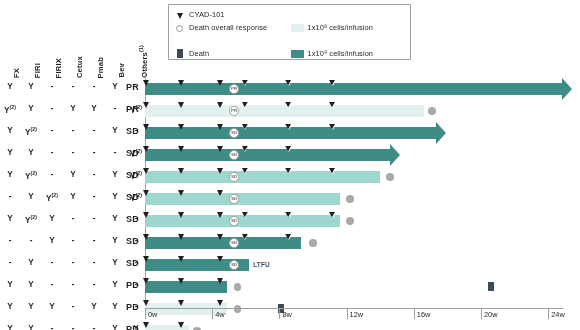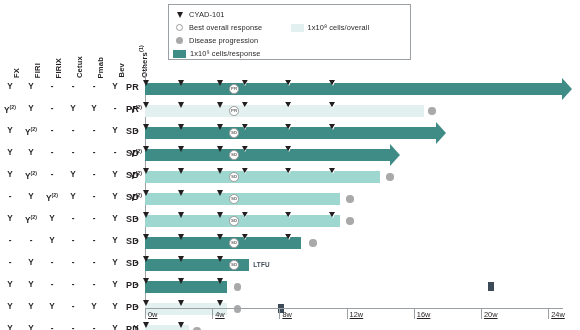--- a/index.html
+++ b/index.html
@@ -13,21 +13,21 @@
   }
   #stage{position:absolute;left:0;top:0;width:580px;height:330px;}
 
   
   #legend{
     position:absolute;left:168px;top:4px;width:243px;height:56px;
     border:1px solid #9aa0a3;background:#ffffff;
     box-sizing:border-box;padding:3px 4px 0 4px;
   }
   .lg-row{display:flex;align-items:center;height:13px;}
-  .lg-cellA{width:118px;display:flex;align-items:center;}
+  .lg-cellA{width:118px;display:flex;align-items:flex-end;}
   .lg-cellB{width:116px;display:flex;align-items:center;}
   .lg-txt{font-size:7.4px;line-height:8px;white-space:nowrap;letter-spacing:.1px;}
   .lg-sw{width:13px;height:8px;margin-right:4px;flex:0 0 auto;}
   .lg-ic{width:13px;display:flex;justify-content:center;align-items:center;flex:0 0 auto;margin-right:3px;}
   .sup{font-size:5.2px;vertical-align:super;}
 
   
   .tri-f{width:0;height:0;border-left:3.6px solid transparent;border-right:3.6px solid transparent;border-top:6.4px solid #231f20;}
   .tri-o{width:0;height:0;border-left:3.6px solid transparent;border-right:3.6px solid transparent;border-top:6.4px solid #ffffff;
          position:relative;}
@@ -58,60 +58,60 @@
   .bararrow{position:absolute;top:0px;width:0;height:0;
      border-top:11px solid transparent;border-bottom:11px solid transparent;}
   .mk{position:absolute;}
   .ltfu{position:absolute;font-size:6.4px;font-weight:bold;color:#3d4b58;letter-spacing:.2px;top:7px;}
 
   
   #axis{position:absolute;left:145px;top:308px;width:420px;}
   #axisline{position:absolute;left:0;top:0;width:418px;height:1px;background:#9aa0a3;}
   #vline{position:absolute;left:145px;top:62px;width:1px;height:246px;background:#9aa0a3;}
   .tick{position:absolute;top:0;width:1px;height:11px;background:#9aa0a3;}
-  .ticklab{position:absolute;top:2px;font-size:7.4px;color:#231f20;text-decoration:underline;}
+  .ticklab{position:absolute;top:2px;font-size:7.4px;color:#231f20;}
 </style>
 </head>
 <body>
 
 <div id="stage">
 
   <div id="legend">
     <div class="lg-row">
       <div class="lg-cellA">
         <span class="lg-ic">
             <span class="tri-f"></span>
           </span>
         <span class="lg-txt">CYAD-101</span>
       </div>
     </div>
     <div class="lg-row">
       <div class="lg-cellA">
         <span class="lg-ic">
             <span class="circ-o"></span>
           </span>
-        <span class="lg-txt">Best overall response</span>
+        <span class="lg-txt">Death overall response</span>
       </div>
       <div class="lg-cellB">
         <span class="lg-sw" style="background:#e2f0f0"></span>
-        <span class="lg-txt">1x10⁸ cells/overall</span>
-      </div>
+        <span class="lg-txt">1x10⁸ cells/infusion</span>
+      </div>
+    </div>
+    <div class="lg-row">
     </div>
     <div class="lg-row">
       <div class="lg-cellA">
         <span class="lg-ic">
-            <span class="dot-g"></span>
+            <span class="sq-d"></span>
           </span>
-        <span class="lg-txt">Disease progression</span>
-      </div>
-    </div>
-    <div class="lg-row">
+        <span class="lg-txt">Death</span>
+      </div>
       <div class="lg-cellB">
         <span class="lg-sw" style="background:#3f8b85"></span>
-        <span class="lg-txt">1x10⁹ cells/response</span>
+        <span class="lg-txt">1x10⁹ cells/infusion</span>
       </div>
     </div>
   </div>
 
   <div id="thead">
       <div class="vhead" style="left: 12px;"><span>FX</span></div>
       <div class="vhead" style="left: 33px;"><span>FIRI</span></div>
       <div class="vhead" style="left: 54px;"><span>FIRIX</span></div>
       <div class="vhead" style="left: 75px;"><span>Cetux</span></div>
       <div class="vhead" style="left: 96px;"><span>Pmab</span></div>

